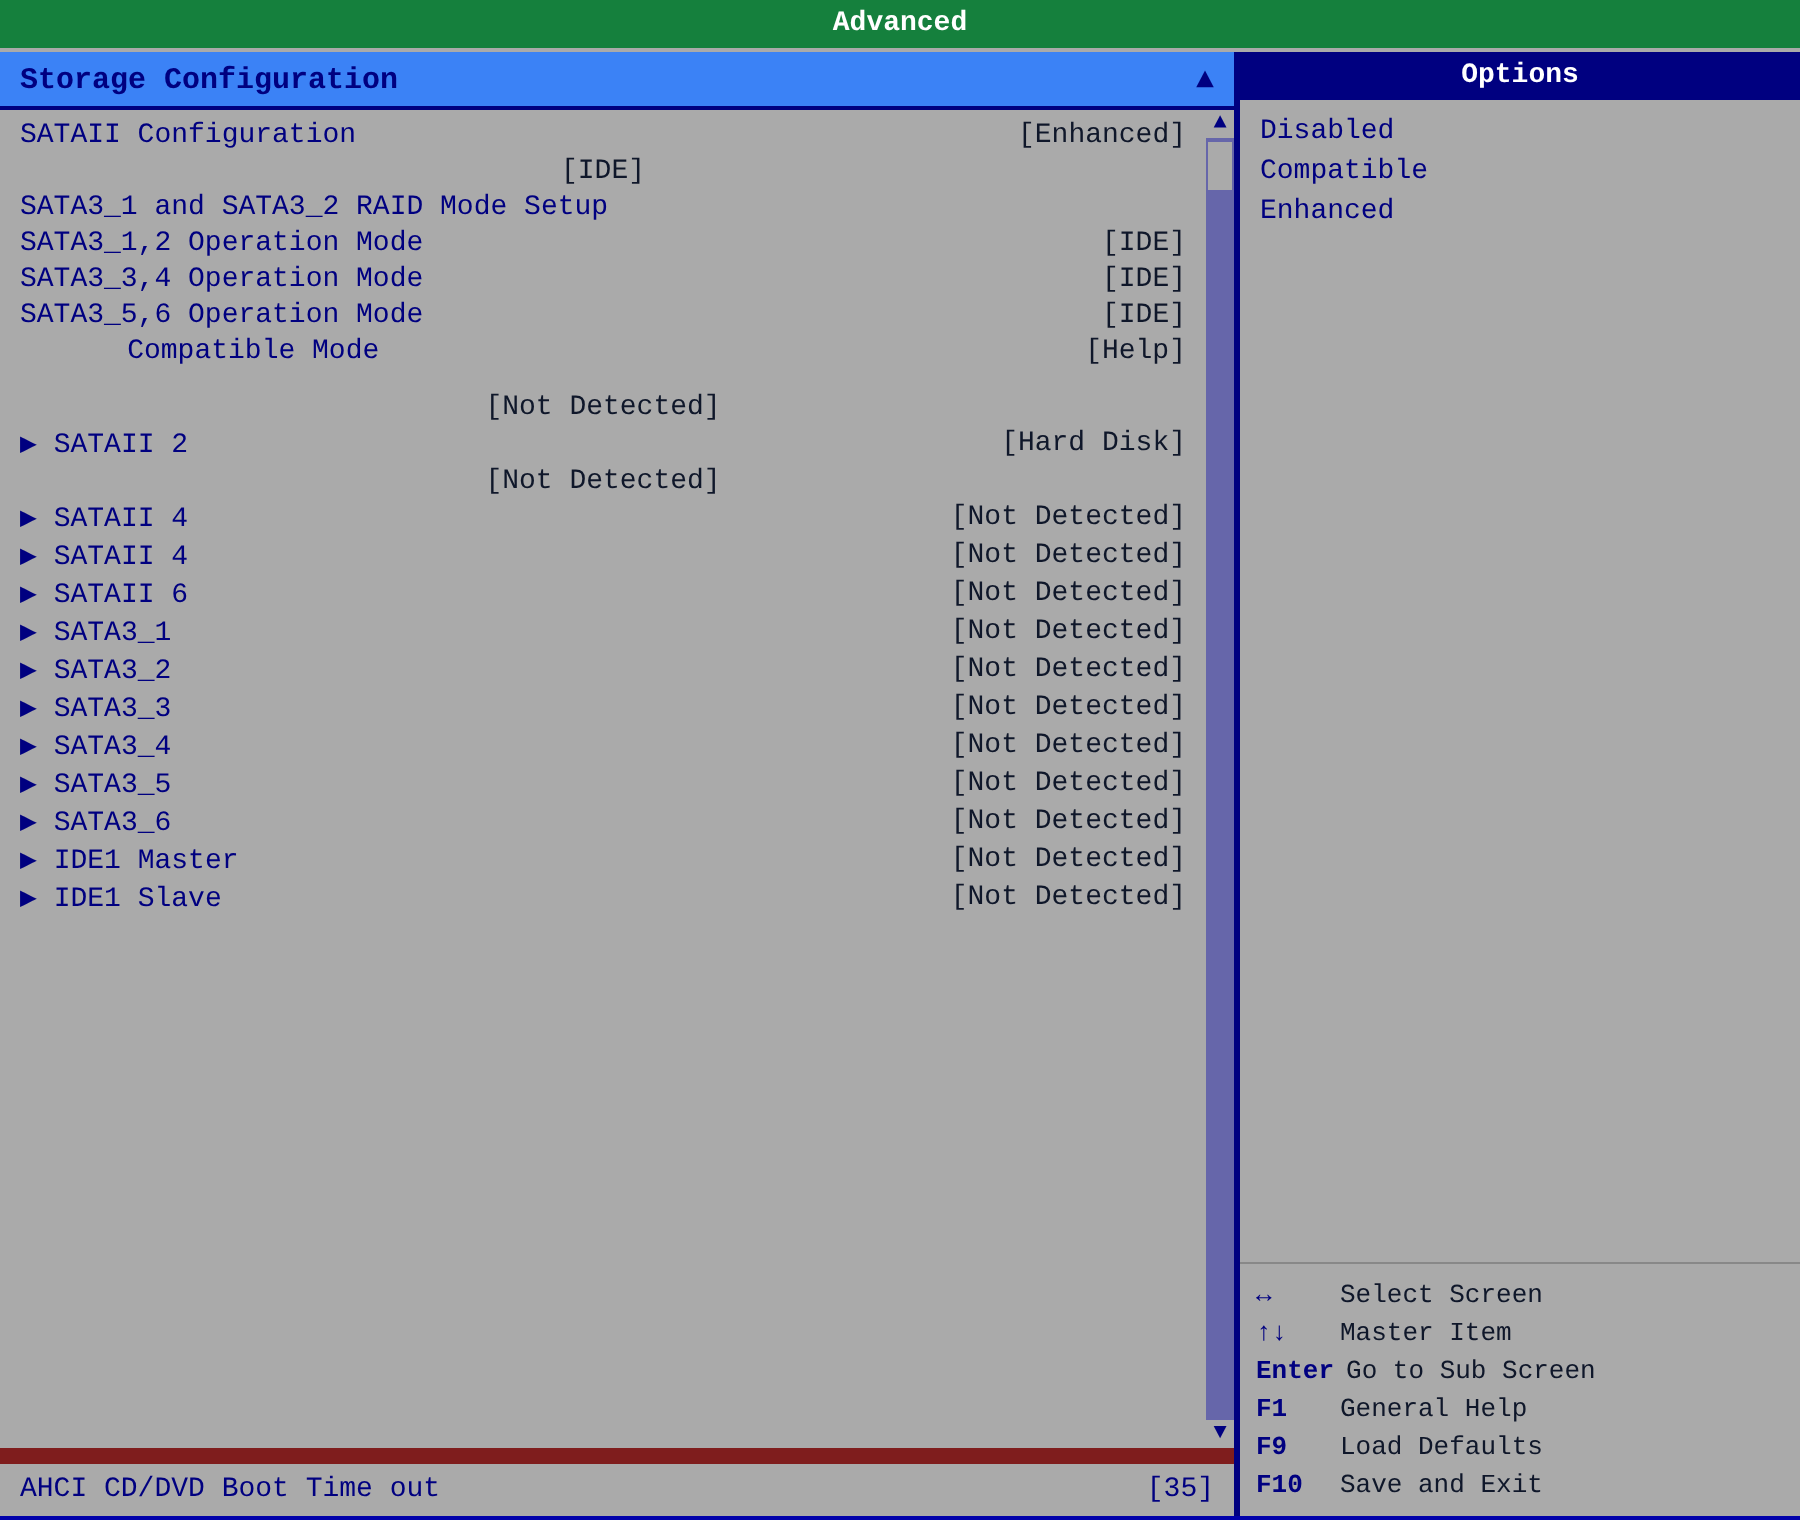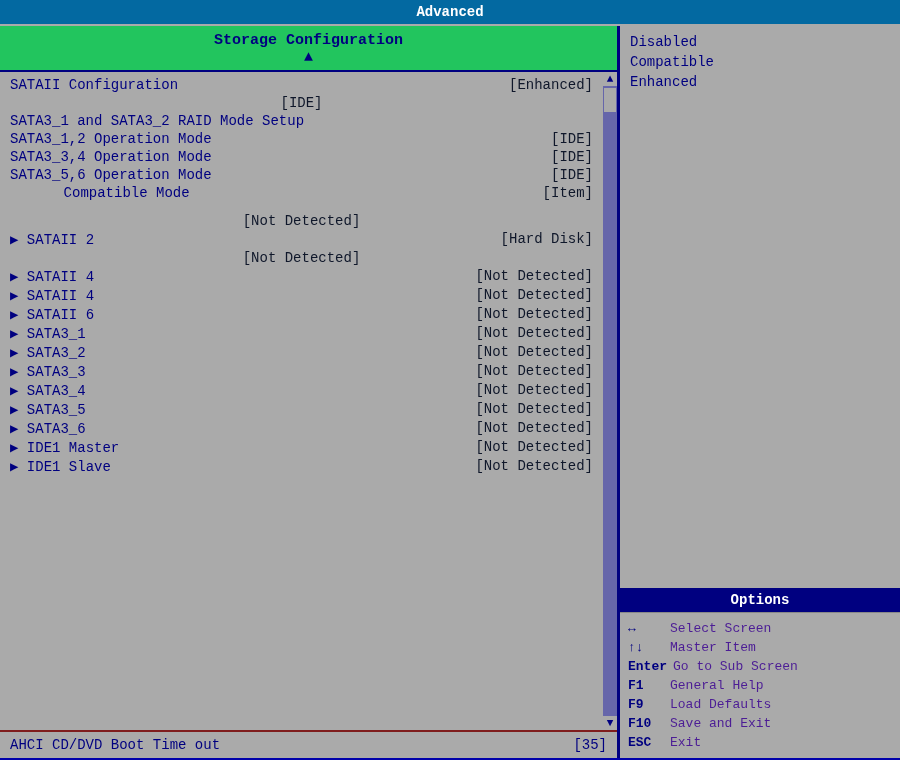--- a/index.html
+++ b/index.html
@@ -8,21 +8,21 @@
       height: 760px;
       background-color: #0000AA;
       font-family: 'Courier New', Courier, monospace;
       font-size: 14px;
       color: #AAAAAA;
       overflow: hidden;
     }
 
     
     #title-bar {
-      background-color: #0369a1;
+      background-color: #15803d;
       text-align: center;
       padding: 4px 0;
       color: #AAAAAA;
       border-bottom: 2px solid #AAAAAA;
     }
     #title-bar span {
       color: #FFFFFF;
       font-weight: bold;
     }
 
@@ -37,30 +37,29 @@
     #left-panel {
       flex: 0 0 620px;
       background-color: #AAAAAA;
       color: #000080;
       display: flex;
       flex-direction: column;
       border-right: 3px solid #000080;
     }
 
     #left-header {
-      background-color: #22c55e;
+      background-color: #3b82f6;
       color: #000080;
       font-weight: bold;
       font-size: 15px;
       padding: 6px 10px 4px 10px;
       border-bottom: 2px solid #000080;
       display: flex;
       justify-content: space-between;
       align-items: center;
-      flex-direction: column;
     }
 
     #left-header .scroll-arrow {
       color: #000080;
       font-weight: bold;
     }
 
     #left-content {
       flex: 1;
       padding: 4px 0;
@@ -91,21 +90,21 @@
     .menu-item.with-arrow .label::before {
       content: '▶ ';
     }
 
     .section-gap {
       height: 10px;
     }
 
     #left-bottom {
       background-color: #AAAAAA;
-      border-top: 2px solid #7f1d1d;
+      border-top: 8px solid #7f1d1d;
       padding: 4px 10px;
     }
 
     .bottom-item {
       display: flex;
       justify-content: space-between;
       padding: 1px 0;
       color: #000080;
       font-family: 'Courier New', Courier, monospace;
       font-size: 14px;
@@ -154,21 +153,21 @@
       padding: 2px 0;
     }
 
     .help-key {
       color: #000080;
       font-weight: bold;
       min-width: 36px;
     }
 
     .help-desc {
-      color: #4c1d95;
+      color: #0f172a;
     }
 
     
     #left-scroll {
       width: 14px;
       background-color: #6666AA;
       display: flex;
       flex-direction: column;
       align-items: center;
       padding: 0;
@@ -234,21 +233,21 @@
         <div class="menu-item">
           <span class="label">SATA3_3,4 Operation Mode</span>
           <span class="value">[IDE]</span>
         </div>
         <div class="menu-item">
           <span class="label">SATA3_5,6 Operation Mode</span>
           <span class="value">[IDE]</span>
         </div>
         <div class="menu-item indented">
           <span class="label">&nbsp;&nbsp;&nbsp;&nbsp;Compatible Mode</span>
-          <span class="value">[Item]</span>
+          <span class="value">[Help]</span>
         </div>
 
         <div class="section-gap"></div>
 
         <div class="menu-item with-arrow">
           <span class="value">[Not Detected]</span>
         </div>
         <div class="menu-item with-arrow">
           <span class="label">SATAII 2</span>
           <span class="value">[Hard Disk]</span>
@@ -313,28 +312,28 @@
 
     <div id="left-bottom">
       <div class="bottom-item">
         <span>AHCI CD/DVD Boot Time out</span>
         <span>[35]</span>
       </div>
     </div>
   </div>
 
   <div id="right-panel">
+    <div id="right-header">Options</div>
+
     <div id="right-options">
       <div class="option-item">Disabled</div>
       <div class="option-item">Compatible</div>
       <div class="option-item">Enhanced</div>
     </div>
 
-    <div id="right-header">Options</div>
-
     <div id="right-help">
       <div class="help-item">
         <span class="help-key">↔</span>
         <span class="help-desc">Select Screen</span>
       </div>
       <div class="help-item">
         <span class="help-key">↑↓</span>
         <span class="help-desc">Master Item</span>
       </div>
       <div class="help-item">
@@ -346,20 +345,16 @@
         <span class="help-desc">General Help</span>
       </div>
       <div class="help-item">
         <span class="help-key">F9</span>
         <span class="help-desc">Load Defaults</span>
       </div>
       <div class="help-item">
         <span class="help-key">F10</span>
         <span class="help-desc">Save and Exit</span>
       </div>
-      <div class="help-item">
-        <span class="help-key">ESC</span>
-        <span class="help-desc">Exit</span>
-      </div>
     </div>
   </div>
 
 </div>
 
 </body></html>

